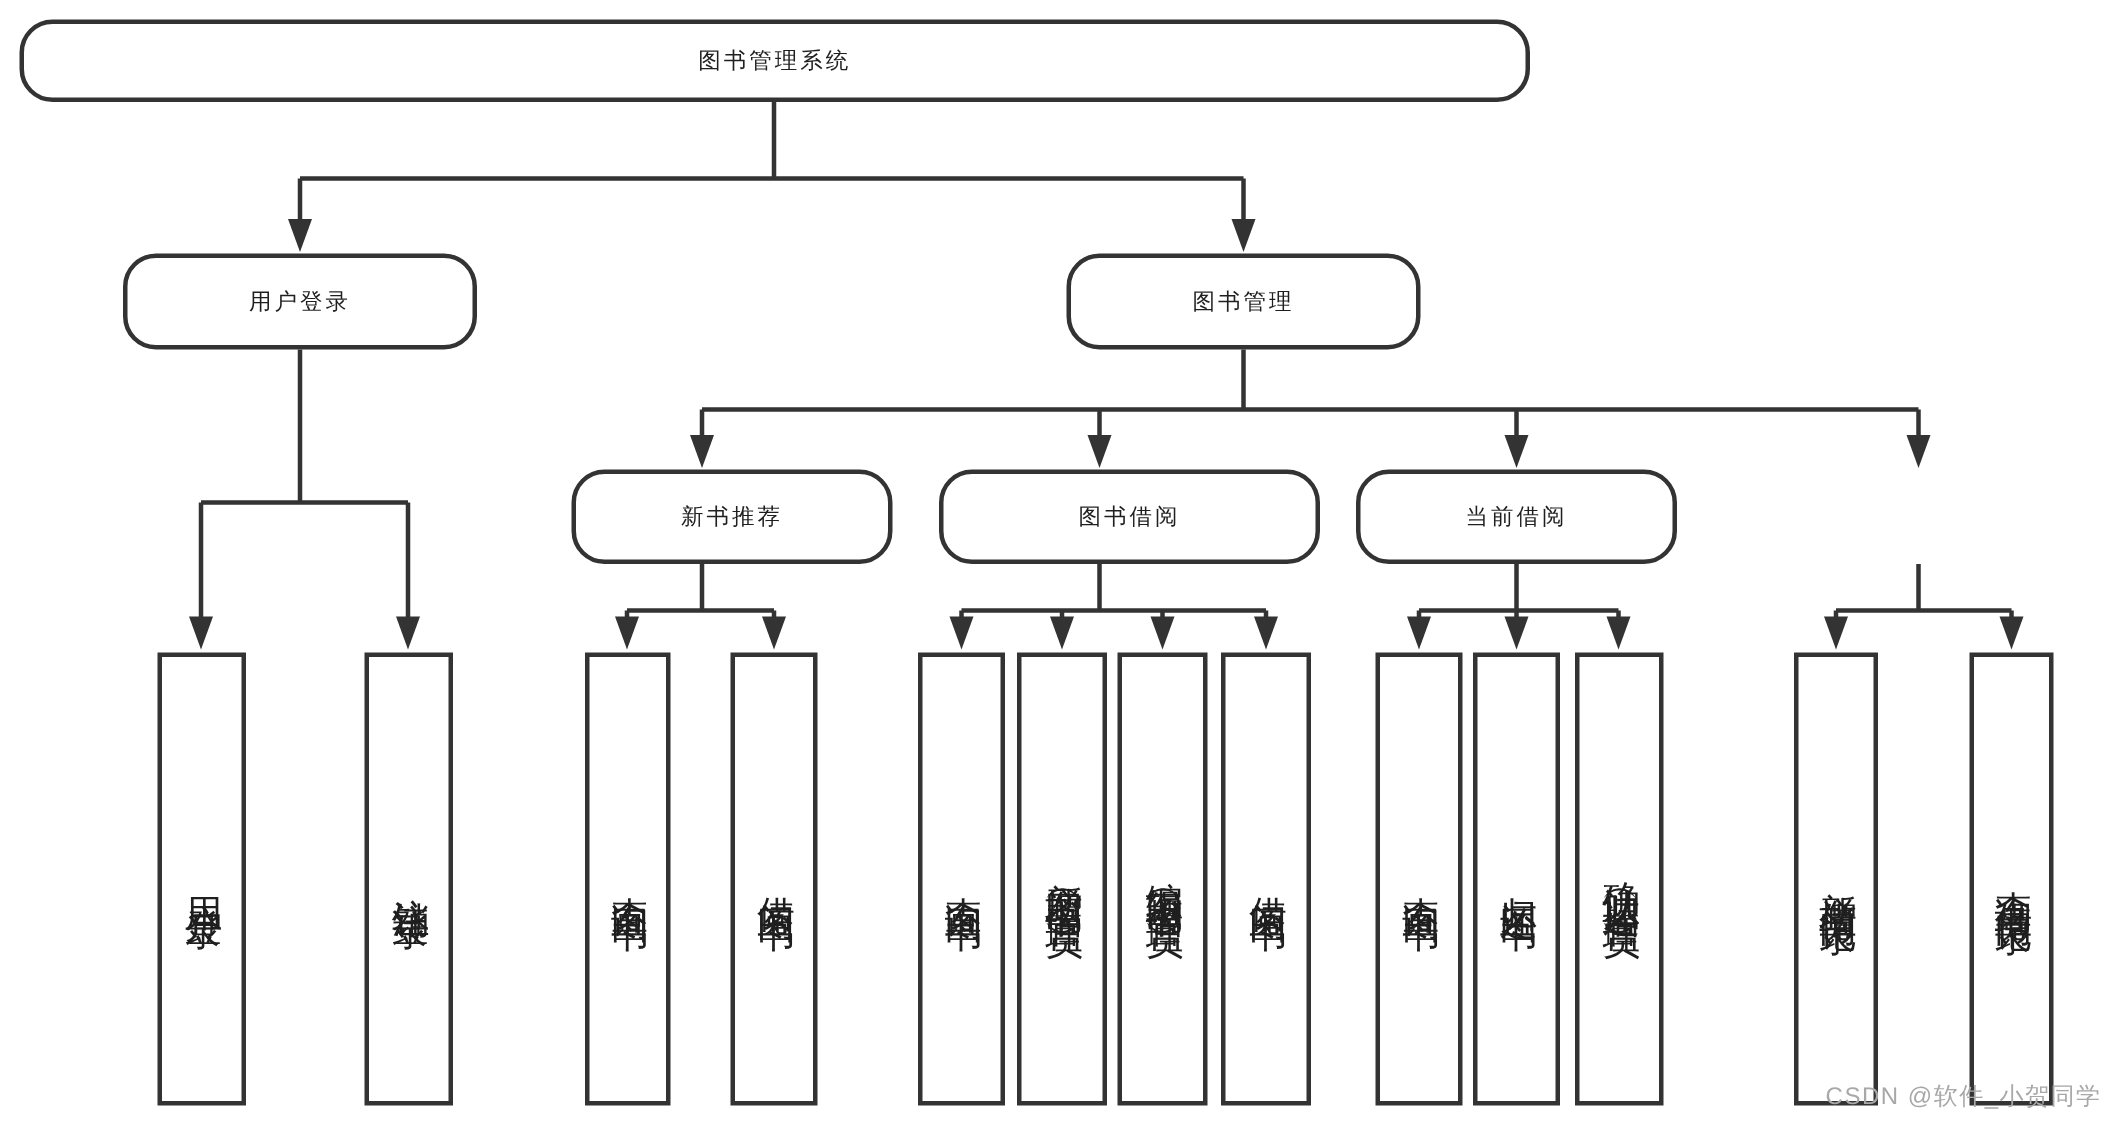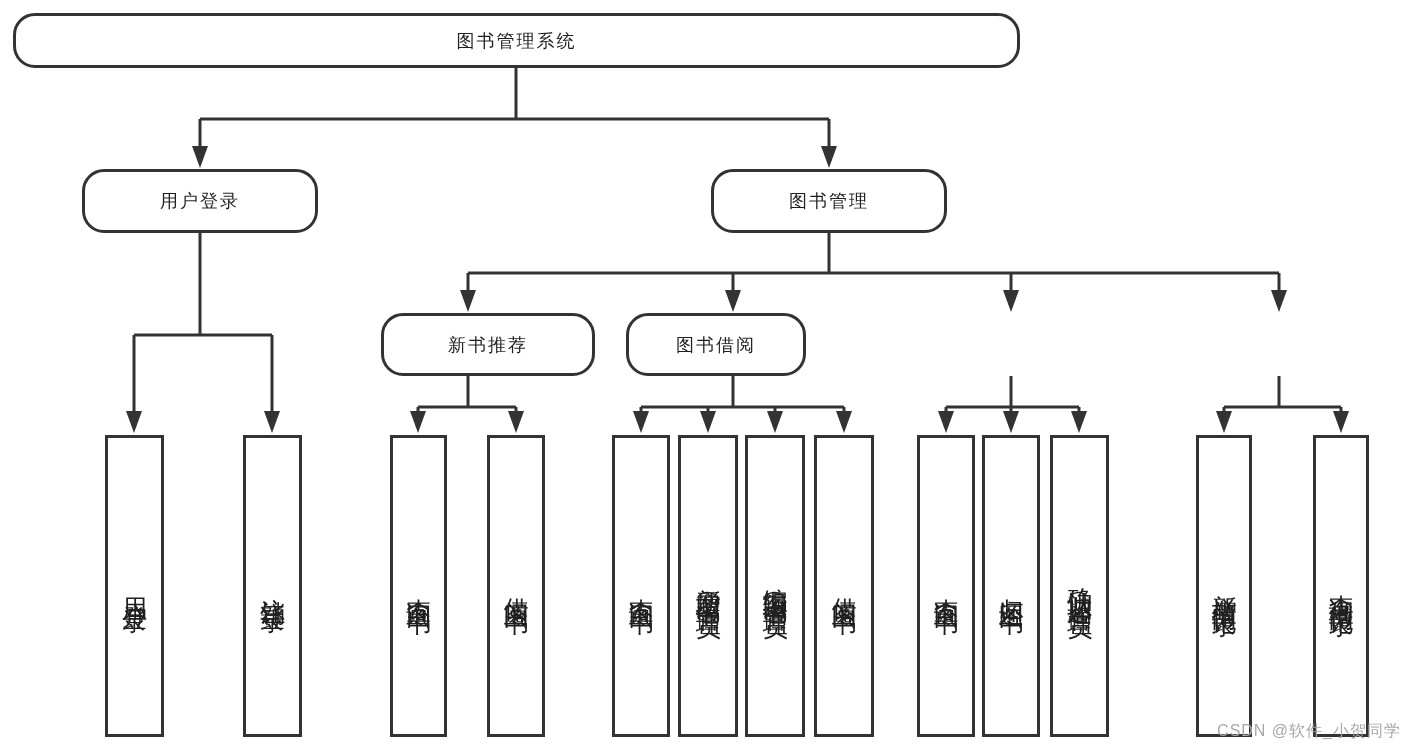--- a/index.html
+++ b/index.html
@@ -41,21 +41,21 @@
     border: 3px solid var(--line);
     background: var(--background);
     display: flex;
     align-items: center;
     justify-content: center;
     color: var(--text);
     text-align: center;
     z-index: 1;
   }
   .hbox {
-    font-size: 18px;
+    font-size: 15px;
     letter-spacing: 2px;
     white-space: nowrap;
     border-radius: 22px;
   }
   .vbox {
     writing-mode: vertical-rl;
     text-orientation: mixed;
     font-size: 25px;
     letter-spacing: 4px;
     line-height: 1.1;
@@ -118,21 +118,22 @@
       <polygon points="1341,433 1333,411 1349,411"></polygon>
     </g>
   </svg>
 
   <div class="node hbox" style="left:13px; top:13px; width:1007px; height:55px;">图书管理系统</div>
 
   <div class="node hbox" style="left:82px; top:169px; width:236px; height:64px;">用户登录</div>
   <div class="node hbox" style="left:711px; top:169px; width:236px; height:64px;">图书管理</div>
 
   <div class="node hbox" style="left:361px; top:313px; width:214px; height:63px;margin-left:20px;">新书推荐</div>
-  <div class="node hbox" style="left:626px; top:313px; width:180px; height:63px;">图书借阅</div>
+  <div class="node hbox" style="left:626px; top:313px; width:254px; height:63px;">图书借阅</div>
+  <div class="node hbox" style="left:904px; top:313px; width:214px; height:63px;">当前借阅</div>
 
   <div class="node vbox" style="left:105px; top:435px; width:59px; height:302px;">用户登录</div>
   <div class="node vbox" style="left:243px; top:435px; width:59px; height:302px;">注销登录</div>
 
   <div class="node vbox" style="left:390px; top:435px; width:57px; height:302px;">查询图书</div>
   <div class="node vbox" style="left:487px; top:435px; width:58px; height:302px;">借阅图书</div>
 
   <div class="node vbox" style="left:612px; top:435px; width:58px; height:302px;">查询图书</div>
   <div class="node vbox" style="left:678px; top:435px; width:60px; height:302px;">新增图书（管理员）</div>
   <div class="node vbox" style="left:745px; top:435px; width:60px; height:302px;">编辑图书（管理员）</div>

